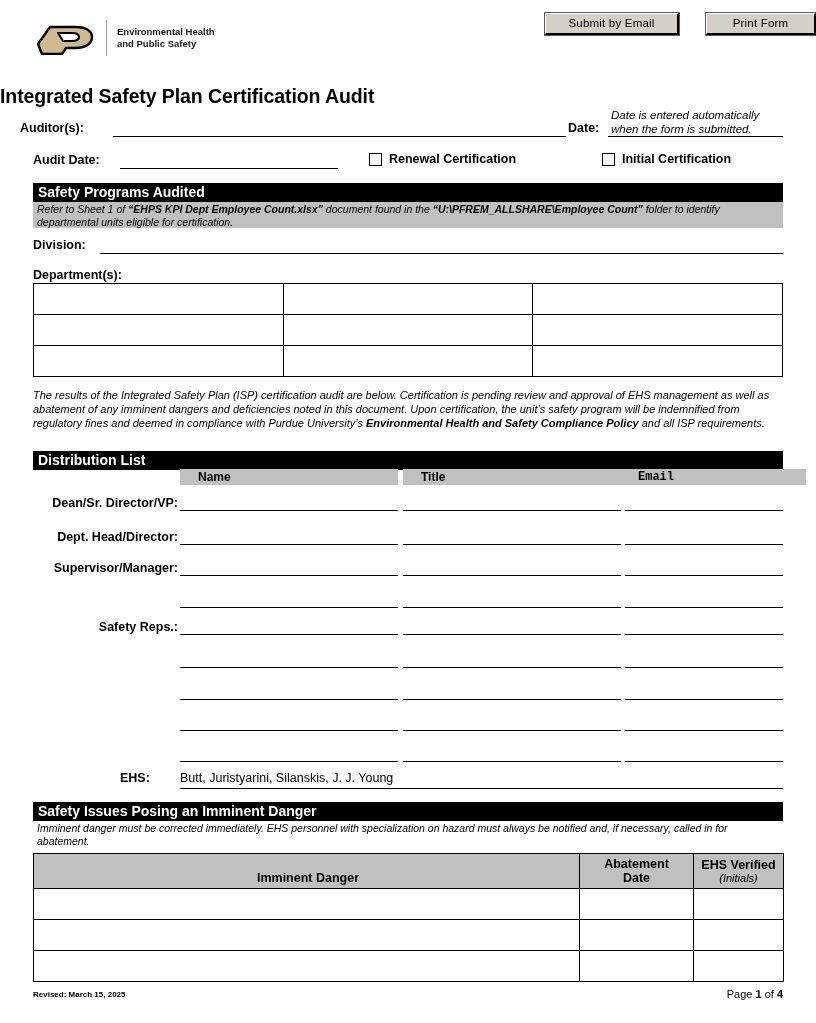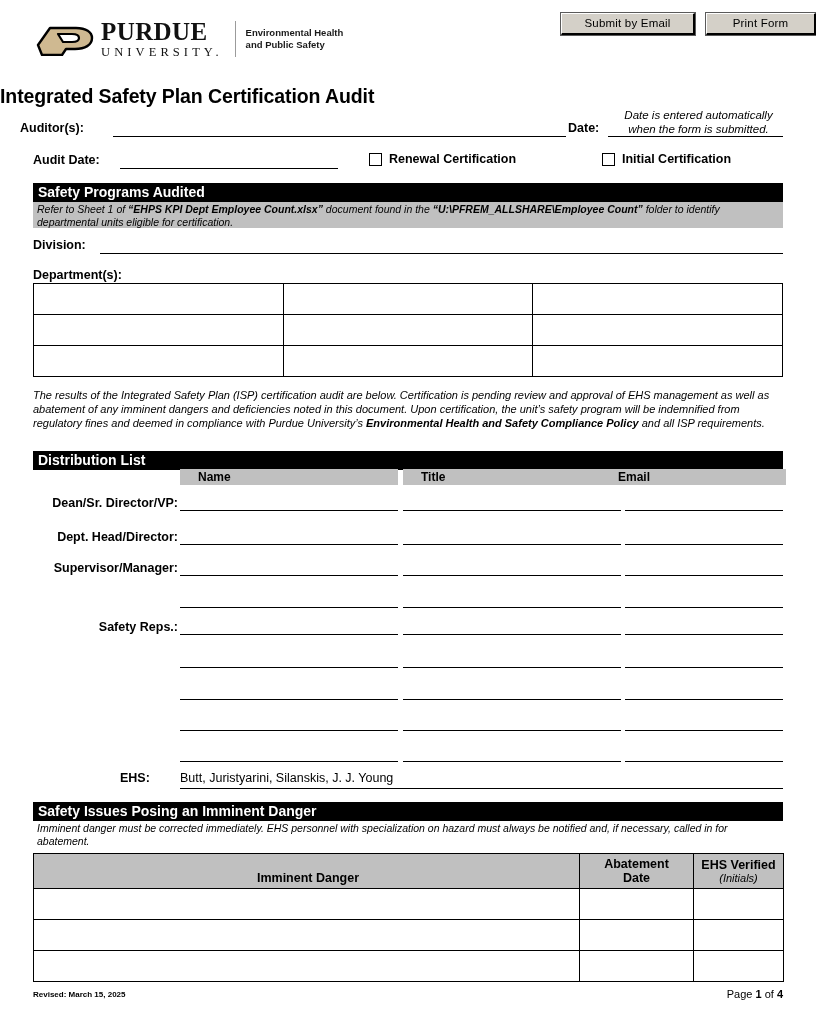--- a/index.html
+++ b/index.html
@@ -22,21 +22,21 @@
     width: 816px;
     height: 1023px;
   }
 
   
   .btn-row {
     position: absolute;
     top: 13px;
     right: 0px;
     display: flex;
-    gap: 11px;
+    gap: 27px;
   }
   .form-btn {
     background: #d4d0c8;
     border-top: 1px solid #ffffff;
     border-left: 1px solid #ffffff;
     border-right: 2px solid #000000;
     border-bottom: 2px solid #000000;
     outline: 1px solid #5a5a5a;
     font-family: "Liberation Sans", sans-serif;
     font-size: 11.5px;
@@ -114,21 +114,21 @@
 
   #auditors-label { position:absolute; left:20px; top:121px; }
   #auditors-rule  { position:absolute; left:113px; top:136px; width:453px; }
 
   #date-note {
     position: absolute;
     left: 611px; top: 108px; width: 175px;
     font-style: italic;
     font-size: 11.5px;
     line-height: 1.25;
-    text-align: center;
+    text-align: left;
   }
   #date-label { position:absolute; left:568px; top:121px; }
   #date-rule  { position:absolute; left:608px; top:136px; width:175px; }
 
   
   #auditdate-label { position:absolute; left:33px; top:153px; }
   #auditdate-rule  { position:absolute; left:120px; top:168px; width:218px; }
 
   .cbox-wrap { position:absolute; display:flex; align-items:center; gap:7px; }
   .cbox {
@@ -204,21 +204,21 @@
     background: #c0c0c0;
     font-weight: bold;
     font-size: 12px;
     padding: 1px 0 1px 18px;
     box-sizing: border-box;
     height: 16px;
     top: 469px;
   }
   #colhead-name  { left:180px; width:218px; }
   #colhead-title { left:403px; width:218px; }
-  #colhead-email { left:600px; width:186px; }
+  #colhead-email { left:620px; width:186px;font-family:Liberation Mono, monospace; }
 
   .dist-label {
     position: absolute;
     font-weight: bold;
     font-size: 12.5px;
     text-align: right;
     width: 160px;
     left: 18px;
   }
   .dist-line  { position: absolute; height: 0; }
@@ -298,24 +298,20 @@
   <div class="btn-row">
     <div class="form-btn" id="btn-submit">Submit by Email</div>
     <div class="form-btn" id="btn-print">Print Form</div>
   </div>
 
   <div class="logo-wrap">
     <svg class="motion-p" width="58" height="34" viewBox="0 0 58 34">
       <path d="M2 23 L14 6 L40 6 C50 6 56 10 56 16 C56 23 49 27 39 27 L30 27 L26 33 L6 33 Z" fill="#cfb991" stroke="#000000" stroke-width="2.4" stroke-linejoin="round"></path>
       <path d="M22 12 L36 12 C41 12 43 13.5 43 16 C43 18.5 41 20 36 20 L27 20 Z" fill="#ffffff" stroke="#000000" stroke-width="2.2" stroke-linejoin="round"></path>
     </svg>
-    <div class="wordmark">
-      <span class="wm-purdue">PURDUE</span>
-      <span class="wm-university">UNIVERSITY.</span>
-    </div>
     <div class="logo-div"></div>
     <div class="ehps">
       <div>Environmental Health</div>
       <div>and Public Safety</div>
     </div>
   </div>
 
   <div id="doc-title">Integrated Safety Plan Certification Audit</div>
 
   <div class="lbl-bold" id="auditors-label">Auditor(s):</div>

